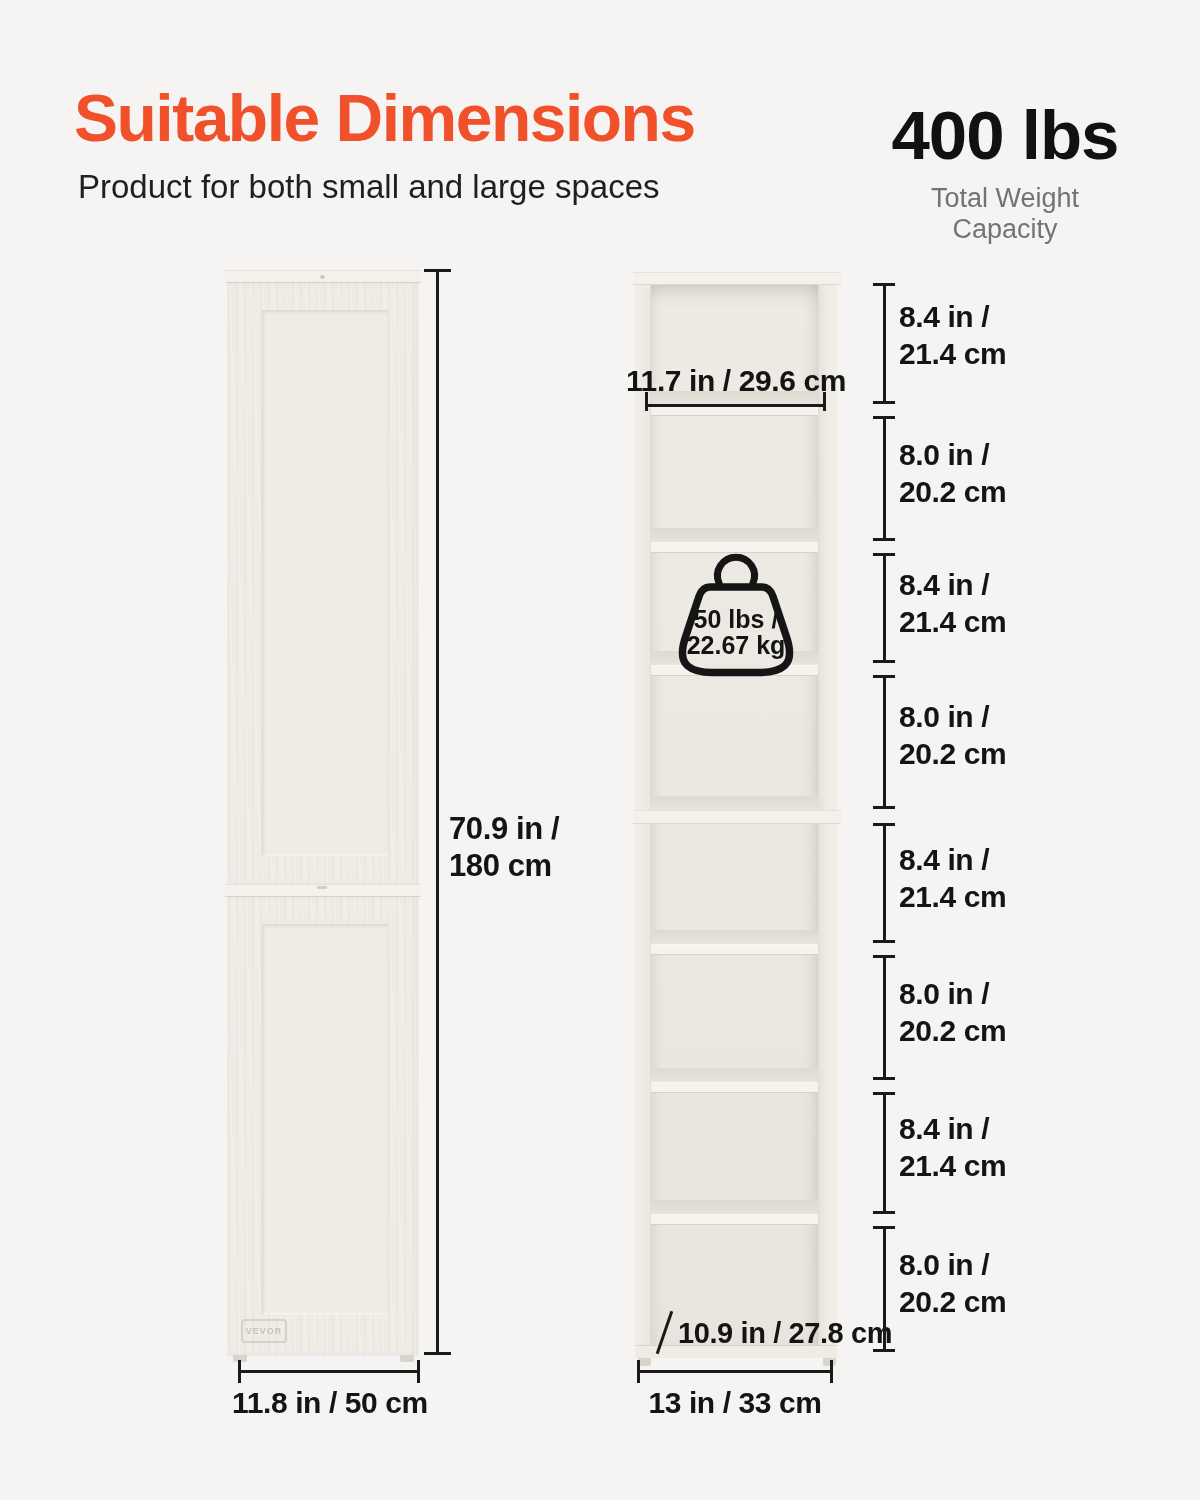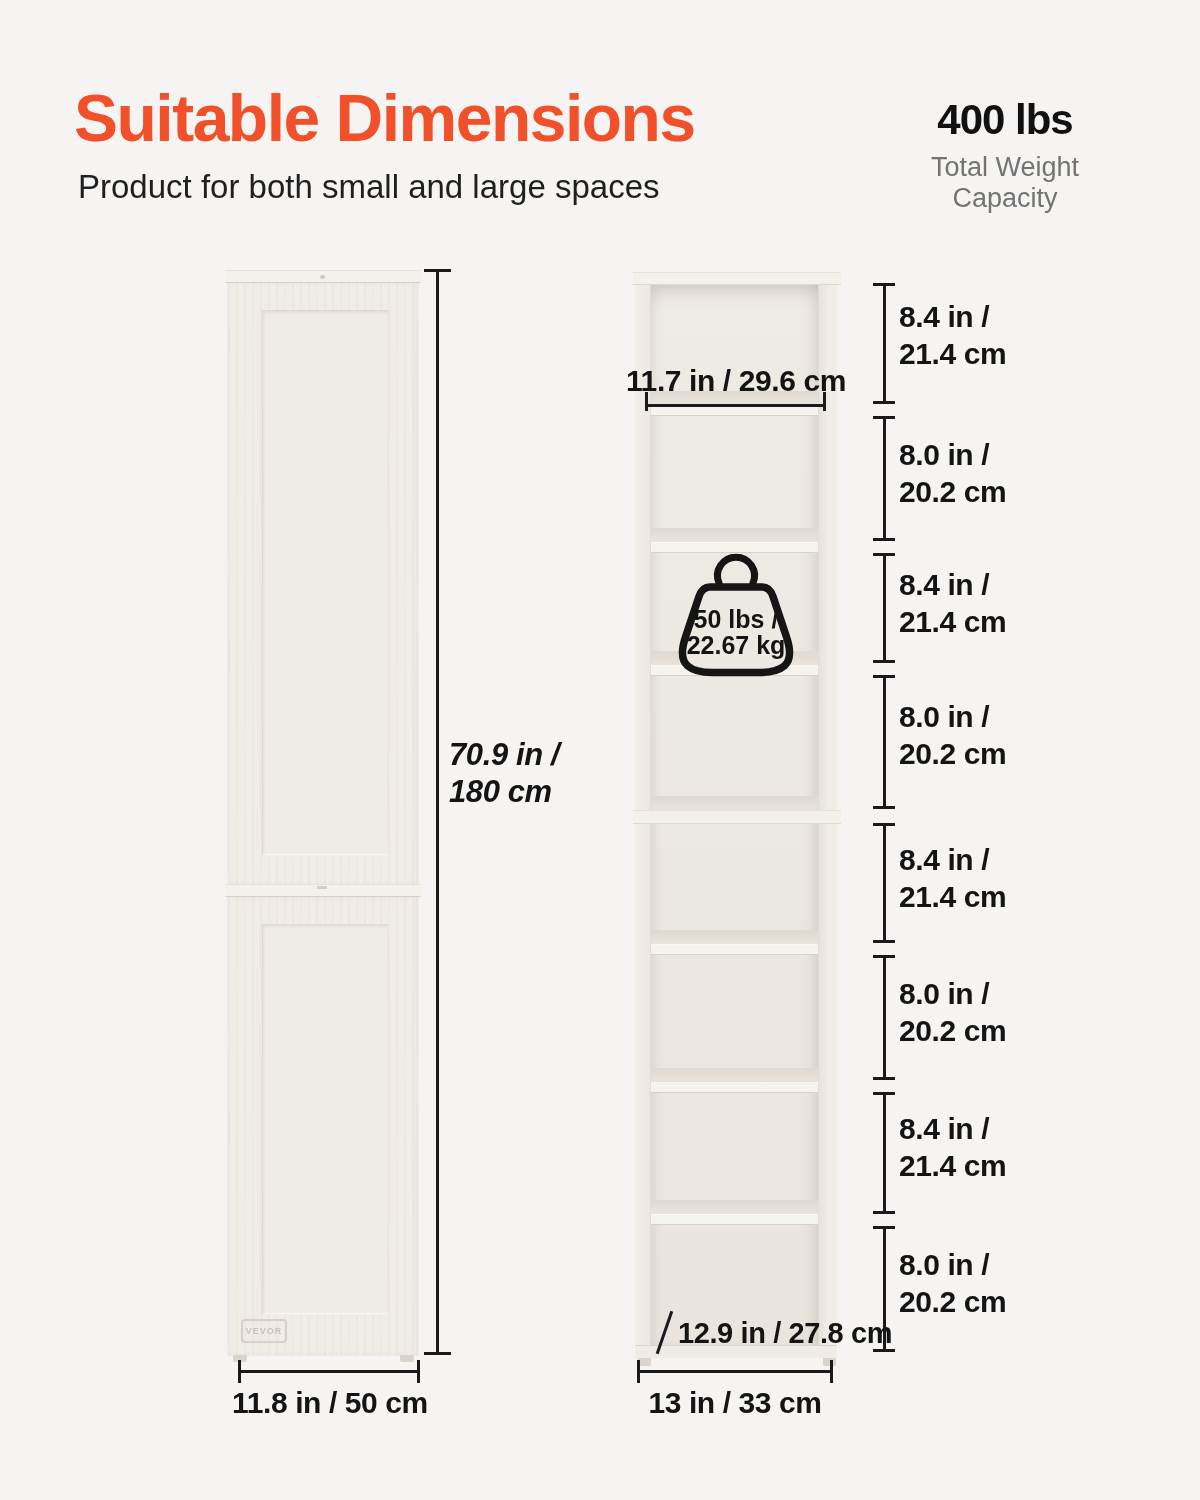--- a/index.html
+++ b/index.html
@@ -3,21 +3,21 @@
 <meta charset="utf-8">
 <style>
   html,body{margin:0;padding:0;background:#F5F4F2;}
   .stage{position:relative;width:1200px;height:1500px;background:#F5F4F2;
          font-family:"Liberation Sans","DejaVu Sans",sans-serif;color:#161616;overflow:hidden;}
   .abs{position:absolute;}
   
   .title{position:absolute;left:74px;top:80px;font-size:66px;font-weight:700;letter-spacing:-1.5px;color:#F0502A;}
   .subtitle{position:absolute;left:78px;top:168px;font-size:33px;font-weight:400;color:#1f1f1f;}
   .capacity{position:absolute;left:875px;top:96px;width:260px;text-align:center;}
-  .capacity-value{font-size:42px;font-weight:700;letter-spacing:-1px;color:#111;}
+  .capacity-value{font-size:69px;font-weight:700;letter-spacing:-1px;color:#111;}
   .capacity-label{font-size:27px;font-weight:400;color:#737373;margin-top:8px;}
   
   .vline{position:absolute;width:3px;background:#1a1a1a;}
   .hline{position:absolute;height:3px;background:#1a1a1a;}
   .cap{position:absolute;height:3px;background:#1a1a1a;}
   .vtick{position:absolute;width:3px;background:#1a1a1a;}
   .mlabel{position:absolute;font-size:30px;font-weight:700;letter-spacing:-0.4px;line-height:37px;
           color:#141414;white-space:pre-line;}
   .center{text-align:center;}
   
@@ -66,21 +66,21 @@
 
     <div class="brand">VEVOR</div>
     <div class="foot" style="left:233px;top:1355px;width:14px;height:7px;"></div>
     <div class="foot" style="left:400px;top:1355px;width:14px;height:7px;"></div>
   </div>
 
   <div>
     <div class="vline" style="left:436px;top:270px;height:1085px;"></div>
     <div class="cap" style="left:424px;top:269px;width:27px;"></div>
     <div class="cap" style="left:424px;top:1352px;width:27px;"></div>
-    <div class="mlabel" style="left:449px;top:736px;font-size:31px;font-style:italic;">70.9 in /
+    <div class="mlabel" style="left:449px;top:810px;font-size:31px;">70.9 in /
 180 cm</div>
   </div>
 
   <div>
     <div class="hline" style="left:238px;top:1370px;width:182px;"></div>
     <div class="vtick" style="left:238px;top:1360px;height:23px;"></div>
     <div class="vtick" style="left:417px;top:1360px;height:23px;"></div>
     <div class="mlabel center" style="left:208px;top:1384px;width:244px;">11.8 in / 50 cm</div>
   </div>
 
@@ -121,21 +121,21 @@
 
   <div>
     <div class="mlabel center" style="left:616px;top:362px;width:240px;">11.7 in / 29.6 cm</div>
     <div class="hline" style="left:645px;top:404px;width:181px;"></div>
     <div class="vtick" style="left:645px;top:392px;height:19px;"></div>
     <div class="vtick" style="left:823px;top:392px;height:19px;"></div>
   </div>
 
   <div>
     <div class="vtick" style="left:663px;top:1310px;height:45px;transform:rotate(19deg);"></div>
-    <div class="mlabel" style="left:678px;top:1315px;font-size:29px;">12.9 in / 27.8 cm</div>
+    <div class="mlabel" style="left:678px;top:1315px;font-size:29px;">10.9 in / 27.8 cm</div>
   </div>
 
   <div>
     <div class="hline" style="left:637px;top:1370px;width:196px;"></div>
     <div class="vtick" style="left:637px;top:1360px;height:23px;"></div>
     <div class="vtick" style="left:830px;top:1360px;height:23px;"></div>
     <div class="mlabel center" style="left:615px;top:1384px;width:240px;">13 in / 33 cm</div>
   </div>
 
   <div>

